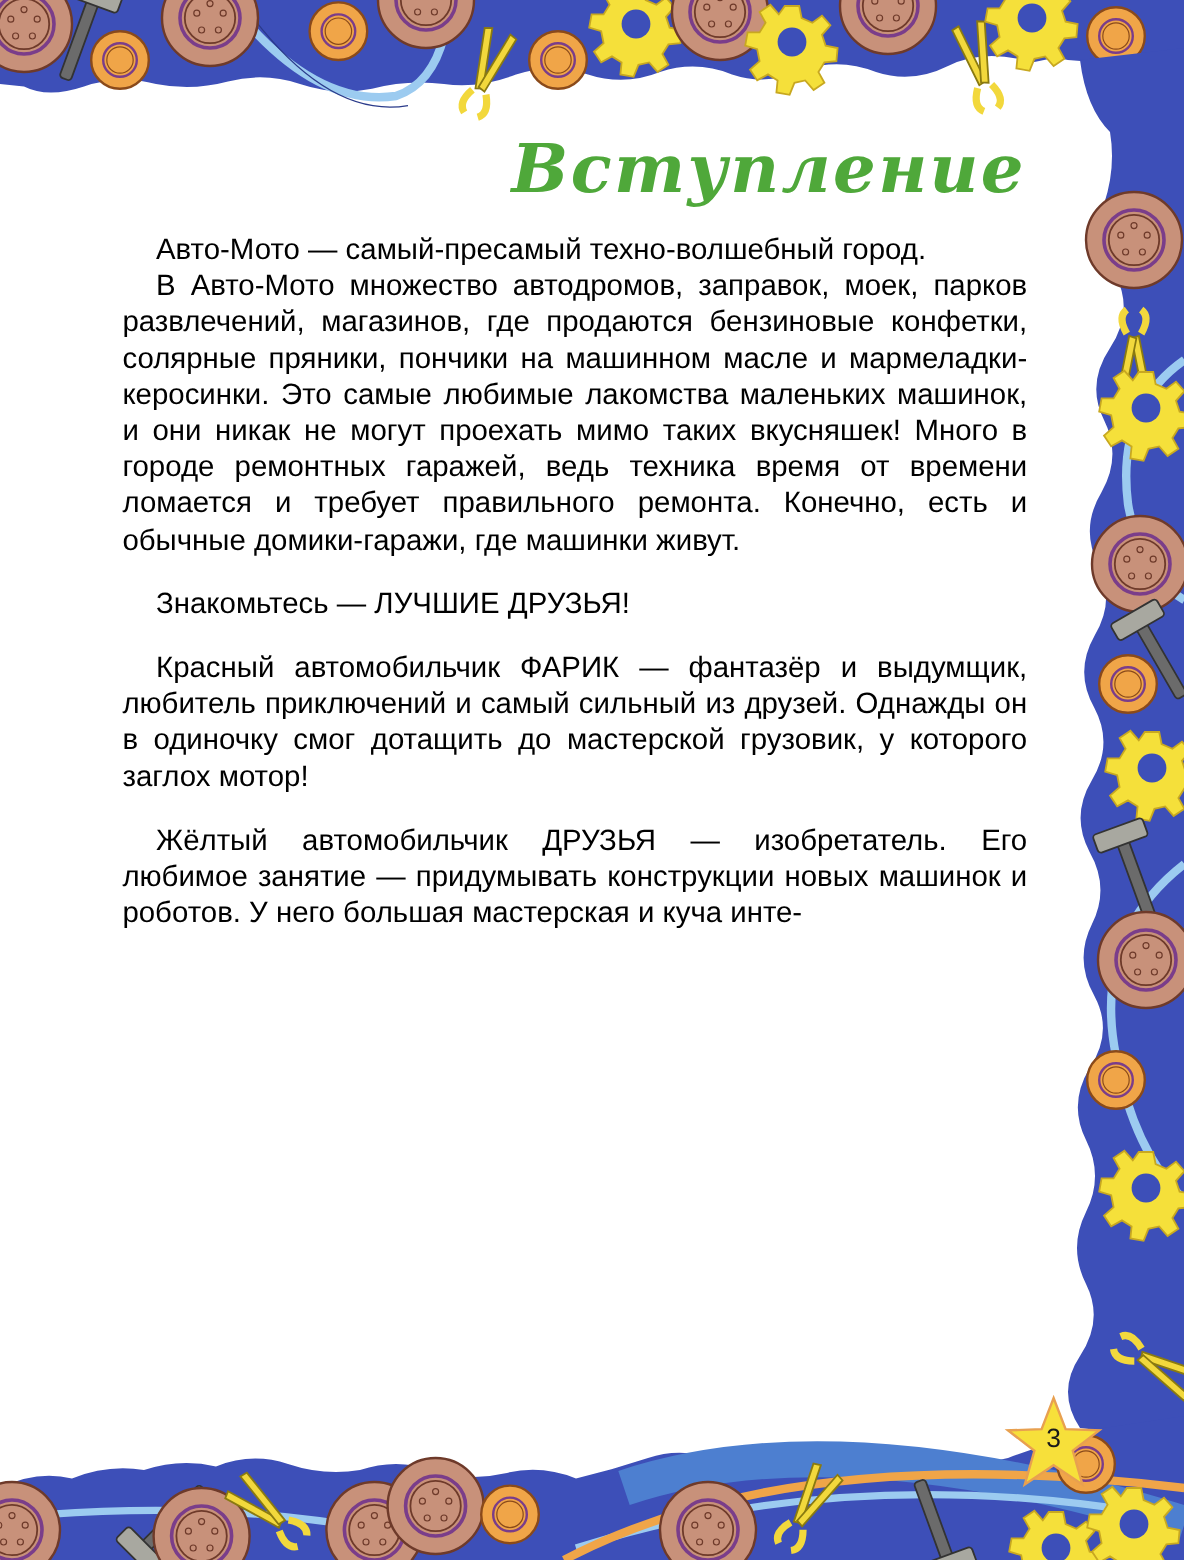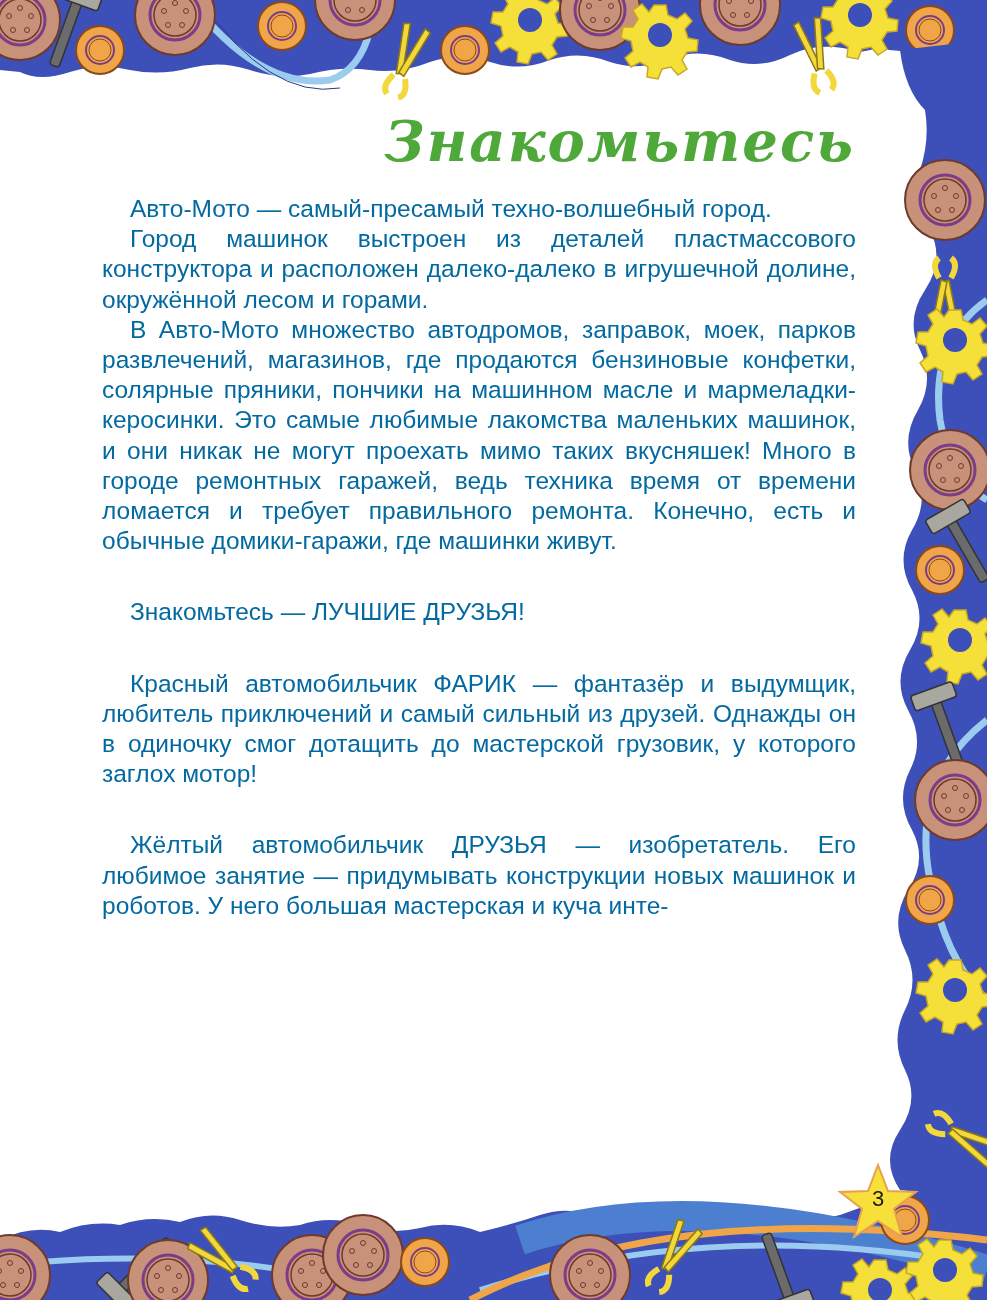--- a/index.html
+++ b/index.html
@@ -13,26 +13,26 @@
       position: absolute; right: 132px; top: 108px;
       font-family: "DejaVu Serif", serif;
       font-style: italic; font-weight: bold;
       font-size: 56px; color: #4fa83a; letter-spacing: 2px;
       z-index: 2; margin: 0;
     }
     .body-text {
       position: absolute; left: 102px; top: 194px; width: 754px;
       z-index: 2;
       font-family: "Liberation Sans", sans-serif;
-      font-size: 24.5px; line-height: 30.2px; color: #0369a1;
+      font-size: 24.5px; line-height: 30.2px; color: #000000;
       text-align: justify;
       transform-origin: left top;
     }
     .body-text p { margin: 0; text-indent: 28px; }
-    .body-text p.gap { margin-top: 41px; }
+    .body-text p.gap { margin-top: 23px; }
     .body-text b { font-weight: normal; }
     .page-number-star {
       position: absolute; left: 836px; top: 1162px; width: 84px; height: 80px; z-index: 3;
     }
     .page-number {
       position: absolute; left: 0; top: 24px; width: 84px; text-align: center;
       font-family: "Liberation Sans", sans-serif; font-size: 22px; color: #1a1a1a;
     }
   </style>
 </head>
@@ -118,25 +118,24 @@
   <use href="#disc" x="363" y="1255"></use>
   <use href="#disc-orange" x="425" y="1262"></use>
   <use href="#disc" x="590" y="1275"></use>
   <use href="#pliers" transform="translate(665,1270) rotate(30)"></use>
   <use href="#hammer" transform="translate(790,1300) rotate(160)"></use>
   <use href="#disc-orange" x="905" y="1220"></use>
   <use href="#gear" x="880" y="1290"></use>
   <use href="#gear" x="945" y="1270"></use>
 </svg>
 
-<h1 class="page-title">Знакомьтесь</h1>
+<h1 class="page-title">Вступление</h1>
 
 <div class="body-text">
   <p><span>Авто-Мото — самый-пресамый техно-волшебный город.</span></p>
-  <p><span>Город машинок выстроен из деталей пластмассового конструктора и расположен далеко-далеко в игрушечной долине, окружённой лесом и горами.</span></p>
   <p><span>В Авто-Мото множество автодромов, заправок, моек, парков развлечений, магазинов, где продаются бензиновые конфетки, солярные пряники, пончики на машинном масле и мармеладки-керосинки. Это самые любимые лакомства маленьких машинок, и они никак не могут проехать мимо таких вкусняшек! Много в городе ремонтных гаражей, ведь техника время от времени ломается и требует правильного ремонта. Конечно, есть и обычные домики-гаражи, где машинки живут.</span></p>
   <p class="gap"><span>Знакомьтесь — ЛУЧШИЕ ДРУЗЬЯ!</span></p>
   <p class="gap"><b>Красный автомобильчик ФАРИК</b><span> — фантазёр и выдумщик, любитель приключений и самый сильный из друзей. Однажды он в одиночку смог дотащить до мастерской грузовик, у которого заглох мотор!</span></p>
   <p class="gap"><b>Жёлтый автомобильчик ДРУЗЬЯ</b><span> — изобретатель. Его любимое занятие — придумывать конструкции новых машинок и роботов. У него большая мастерская и куча инте-</span></p>
 </div>
 
 <div class="page-number-star">
   <svg width="84" height="80" viewBox="0 0 84 80">
     <path d="M42,3 L52,29 L80,30 L58,47 L66,75 L42,59 L18,75 L26,47 L4,30 L32,29 Z" fill="#f7e03a" stroke="#e8a050" stroke-width="2"></path>
   </svg>

